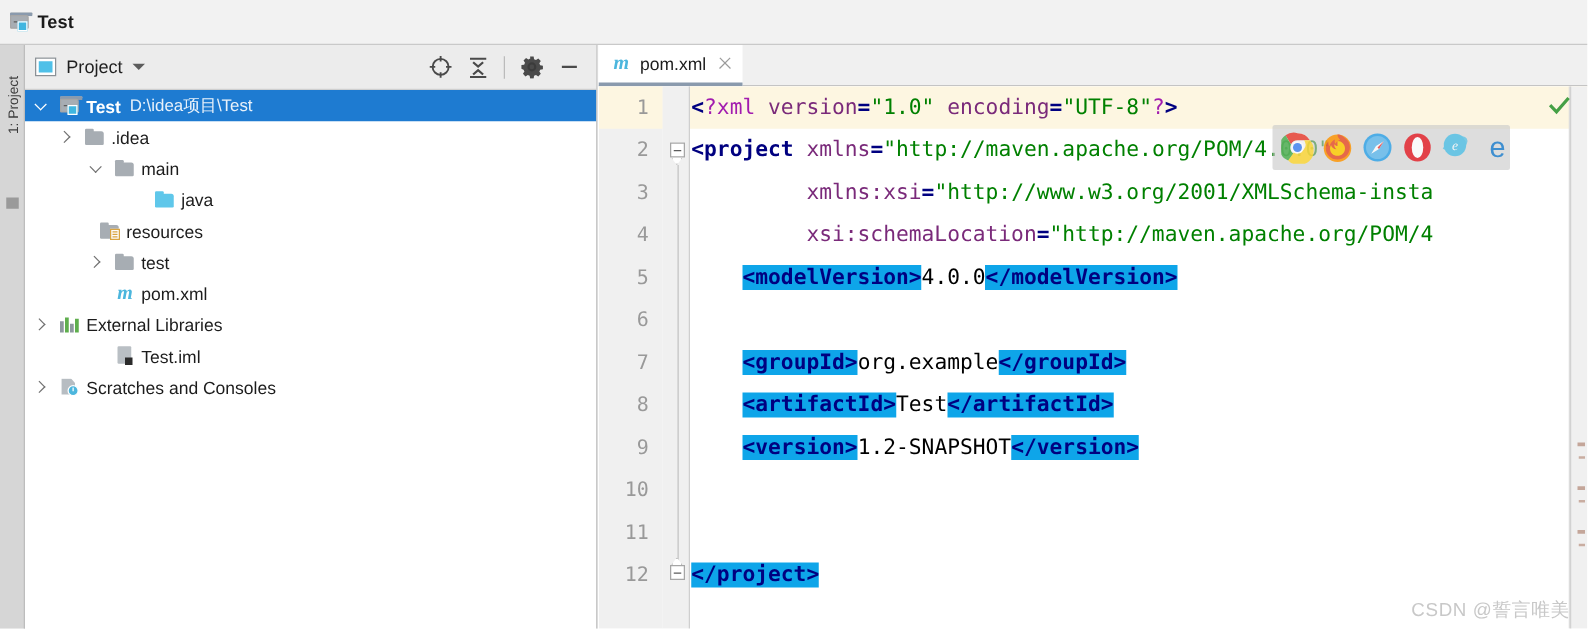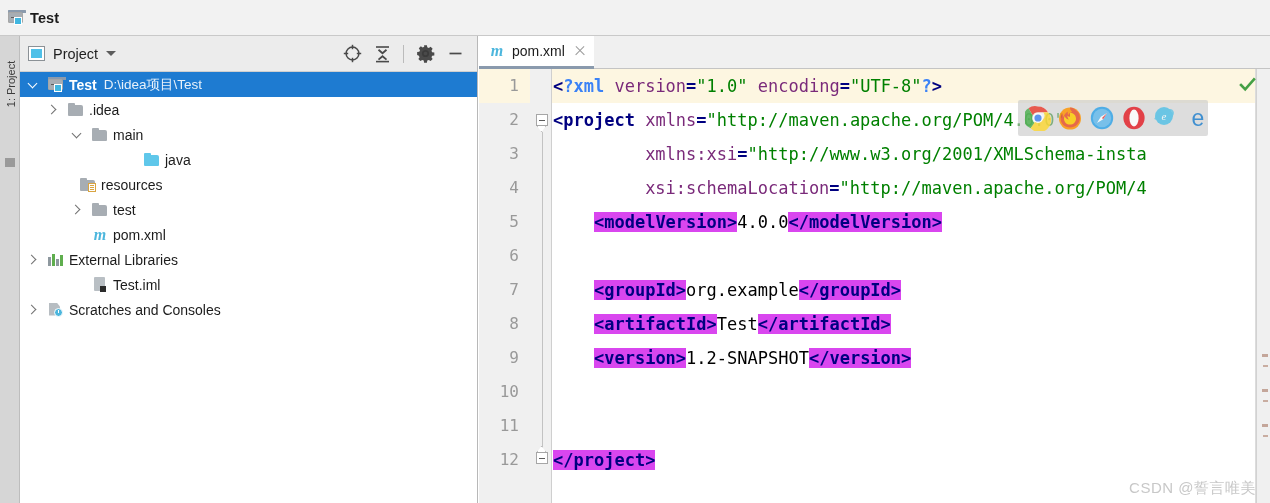--- a/index.html
+++ b/index.html
@@ -217,25 +217,25 @@
     font-family: "DejaVu Sans Mono", monospace;
   }
   .ln.cur .code-hl {
     position: absolute; left: 73px; top: 0; right: 0; height: 34px;
     background: #fdf6e1;
   }
   .code {
     position: absolute; left: 74px; top: 0; height: 34px;
     color: #000000;
   }
-  .code .tg { background: #d946ef; margin-top: 37px; }
+  .code .tg { background: #0ea5e9; margin-top: 37px; }
   .tagname { color: #000080; font-weight: bold; }
   .attr    { color: #7a2a7a; }
   .val     { color: #008000; }
-  .kw      { color: #3b82f6; font-weight: bold; }
+  .kw      { color: #a21caf; font-weight: normal; }
   .punct   { color: #000080; font-weight: bold; }
   .txt     { color: #000000; }
 
   
   .fold {
     position: absolute; left: 57px; width: 12px; height: 12px;
     background: #ffffff; border: 1px solid #a6a6a6;
   }
   .fold::after {
     content: ""; position: absolute; left: 2px; top: 4.5px;
@@ -378,21 +378,21 @@
         <span class="arrow">
             <i class="chev down"></i>
           </span>
         <span class="ic grey" style="margin-left:8px">
           <i class="f-tab"></i>
             <i class="f-body"></i>
         </span>
         <span class="lbl">main</span>
       </div>
 
-      <div class="row" style="padding-left:100px">
+      <div class="row" style="padding-left:80px">
         <span class="arrow none"></span>
         <span class="ic blue" style="margin-left:8px">
           <i class="f-tab"></i>
             <i class="f-body"></i>
         </span>
         <span class="lbl">java</span>
       </div>
 
       <div class="row" style="padding-left:36px">
         <span class="arrow none"></span>

